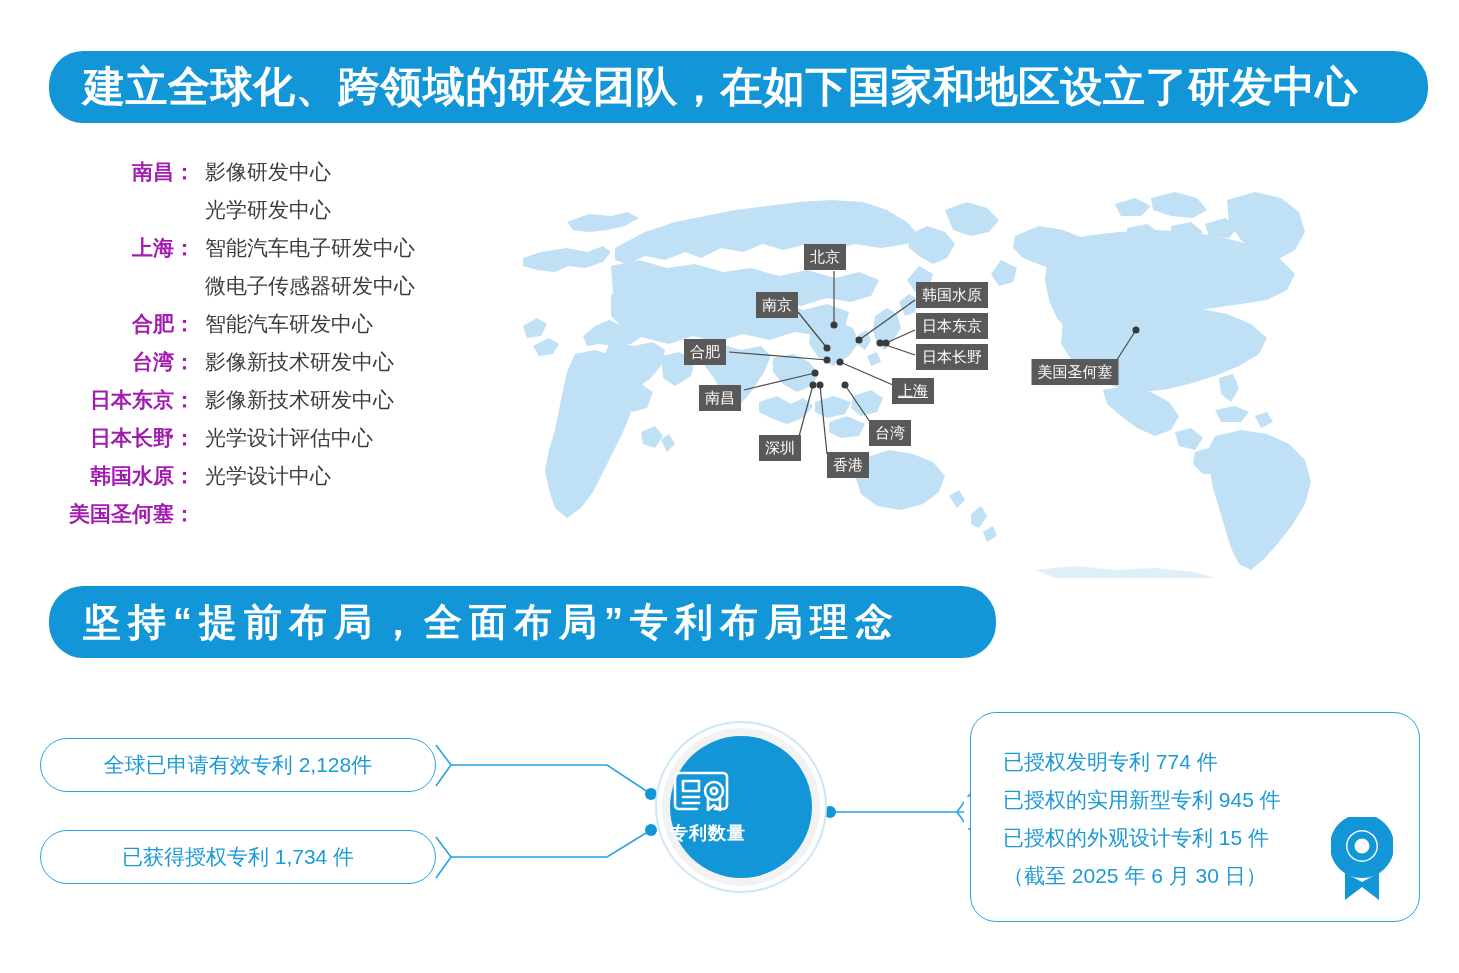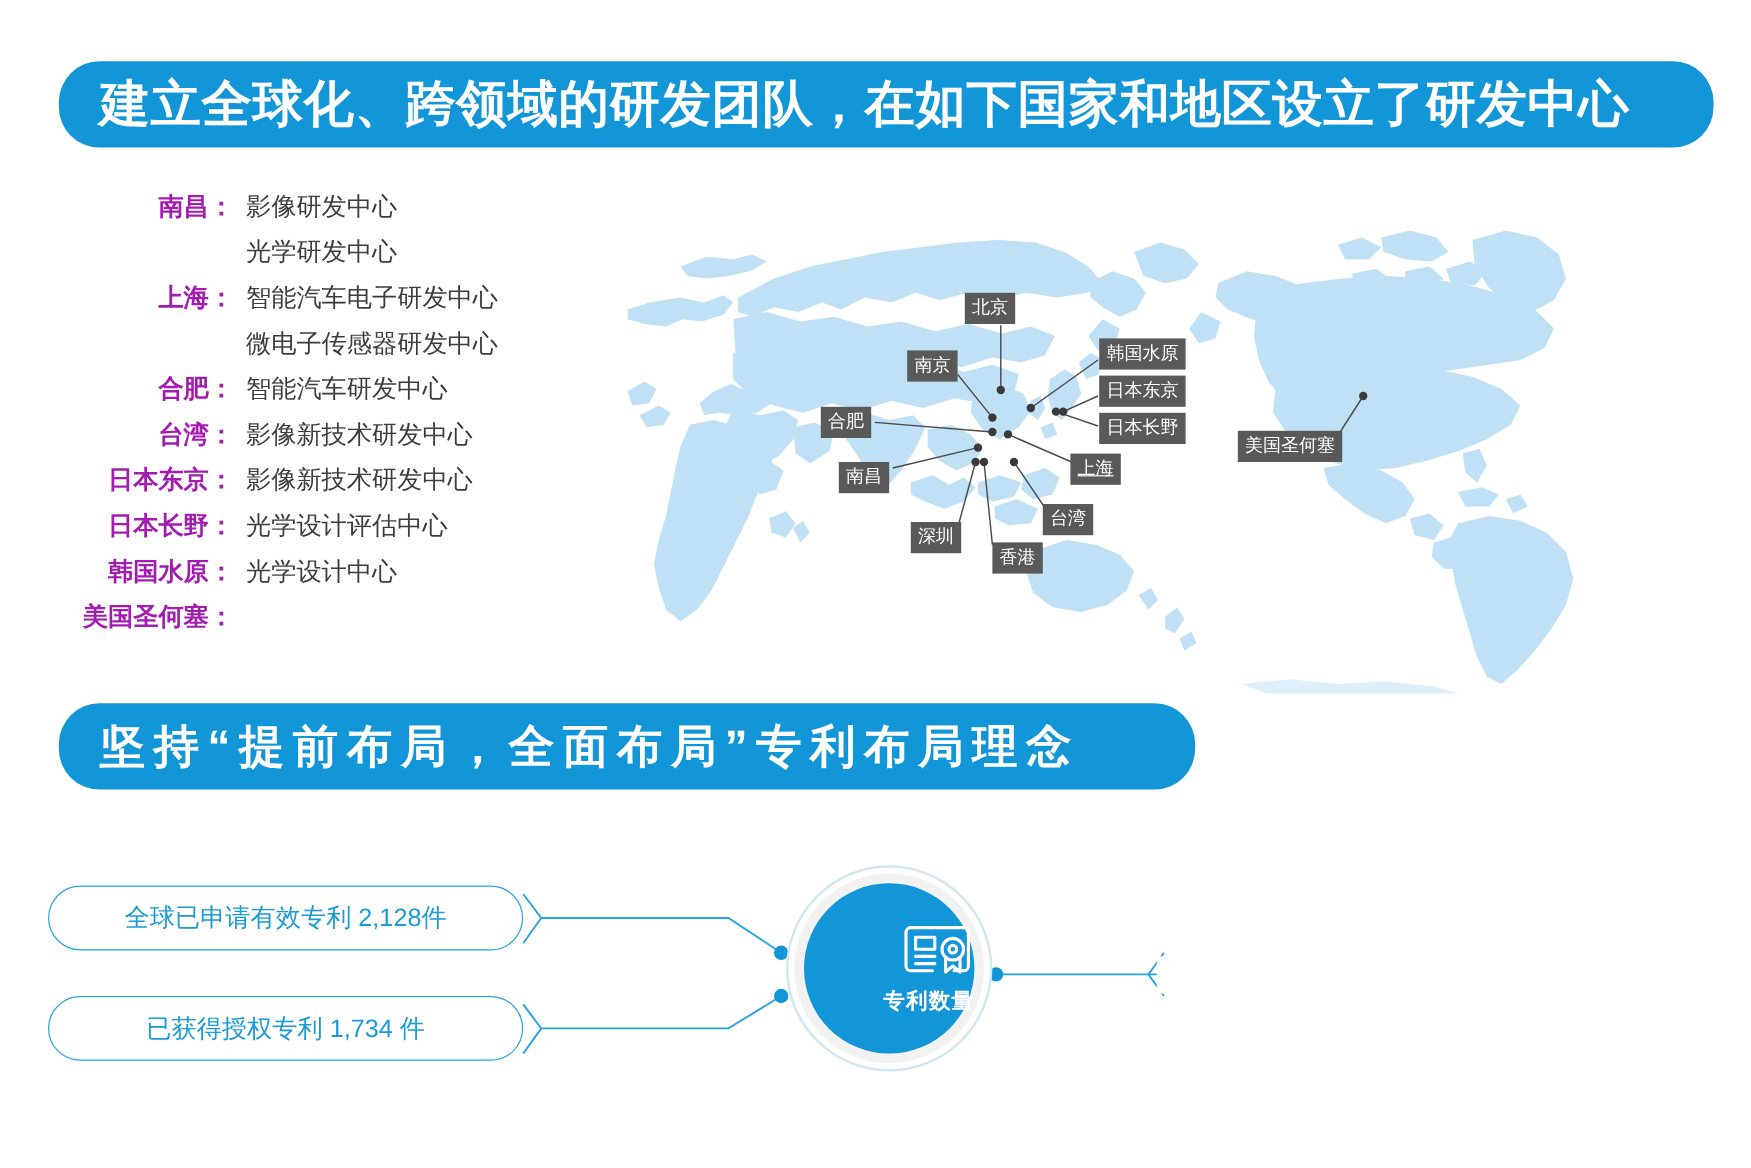--- a/index.html
+++ b/index.html
@@ -119,21 +119,21 @@
     background: #f2f2f2;
   }
   #circle-inner {
     position: absolute;
     left: 670px; top: 46px;
     width: 142px; height: 142px;
     border-radius: 50%;
     background: #1296d8;
     display: flex;
     flex-direction: column;
-    align-items: flex-end;
+    align-items: flex-start;
     justify-content: center;
     gap: 4px;
   }
   #circle-label {
     color: #ffffff;
     font-size: 18px;
     font-weight: bold;
     letter-spacing: 1px;
     white-space: nowrap;
   }
@@ -380,13 +380,29 @@
         <line x1="13" y1="28" x2="29" y2="28"></line>
         <line x1="13" y1="34" x2="29" y2="34"></line>
         <circle cx="44" cy="22" r="9"></circle>
         <circle cx="44" cy="22" r="3.2"></circle>
         <path d="M38 29 v12 l6 -5 l6 5 v-12"></path>
       </svg>
     </span>
     <span id="circle-label">专利数量</span>
   </div>
 
+  <div id="right-card">
+    <div id="right-lines">
+      <div class="right-line">已授权发明专利 774 件</div>
+      <div class="right-line">已授权的实用新型专利 945 件</div>
+      <div class="right-line">已授权的外观设计专利 15 件</div>
+      <div class="right-line">（截至 2025 年 6 月 30 日）</div>
+    </div>
+    <span id="ribbon-icon">
+      <svg width="62" height="84" viewBox="0 0 62 84" fill="#1296d8">
+        <path d="M31 2 a27 27 0 1 0 0.01 0 Z M31 13 a16 16 0 1 1 -0.01 0 Z"></path>
+        <circle cx="31" cy="29" r="27" fill="none" stroke="#1296d8" stroke-width="10"></circle>
+        <circle cx="31" cy="29" r="11" fill="none" stroke="#1296d8" stroke-width="7"></circle>
+        <path d="M14 56 v27 l17 -13 l17 13 v-27 l-17 9 Z"></path>
+      </svg>
+    </span>
+  </div>
 </div>
 
 </body></html>

